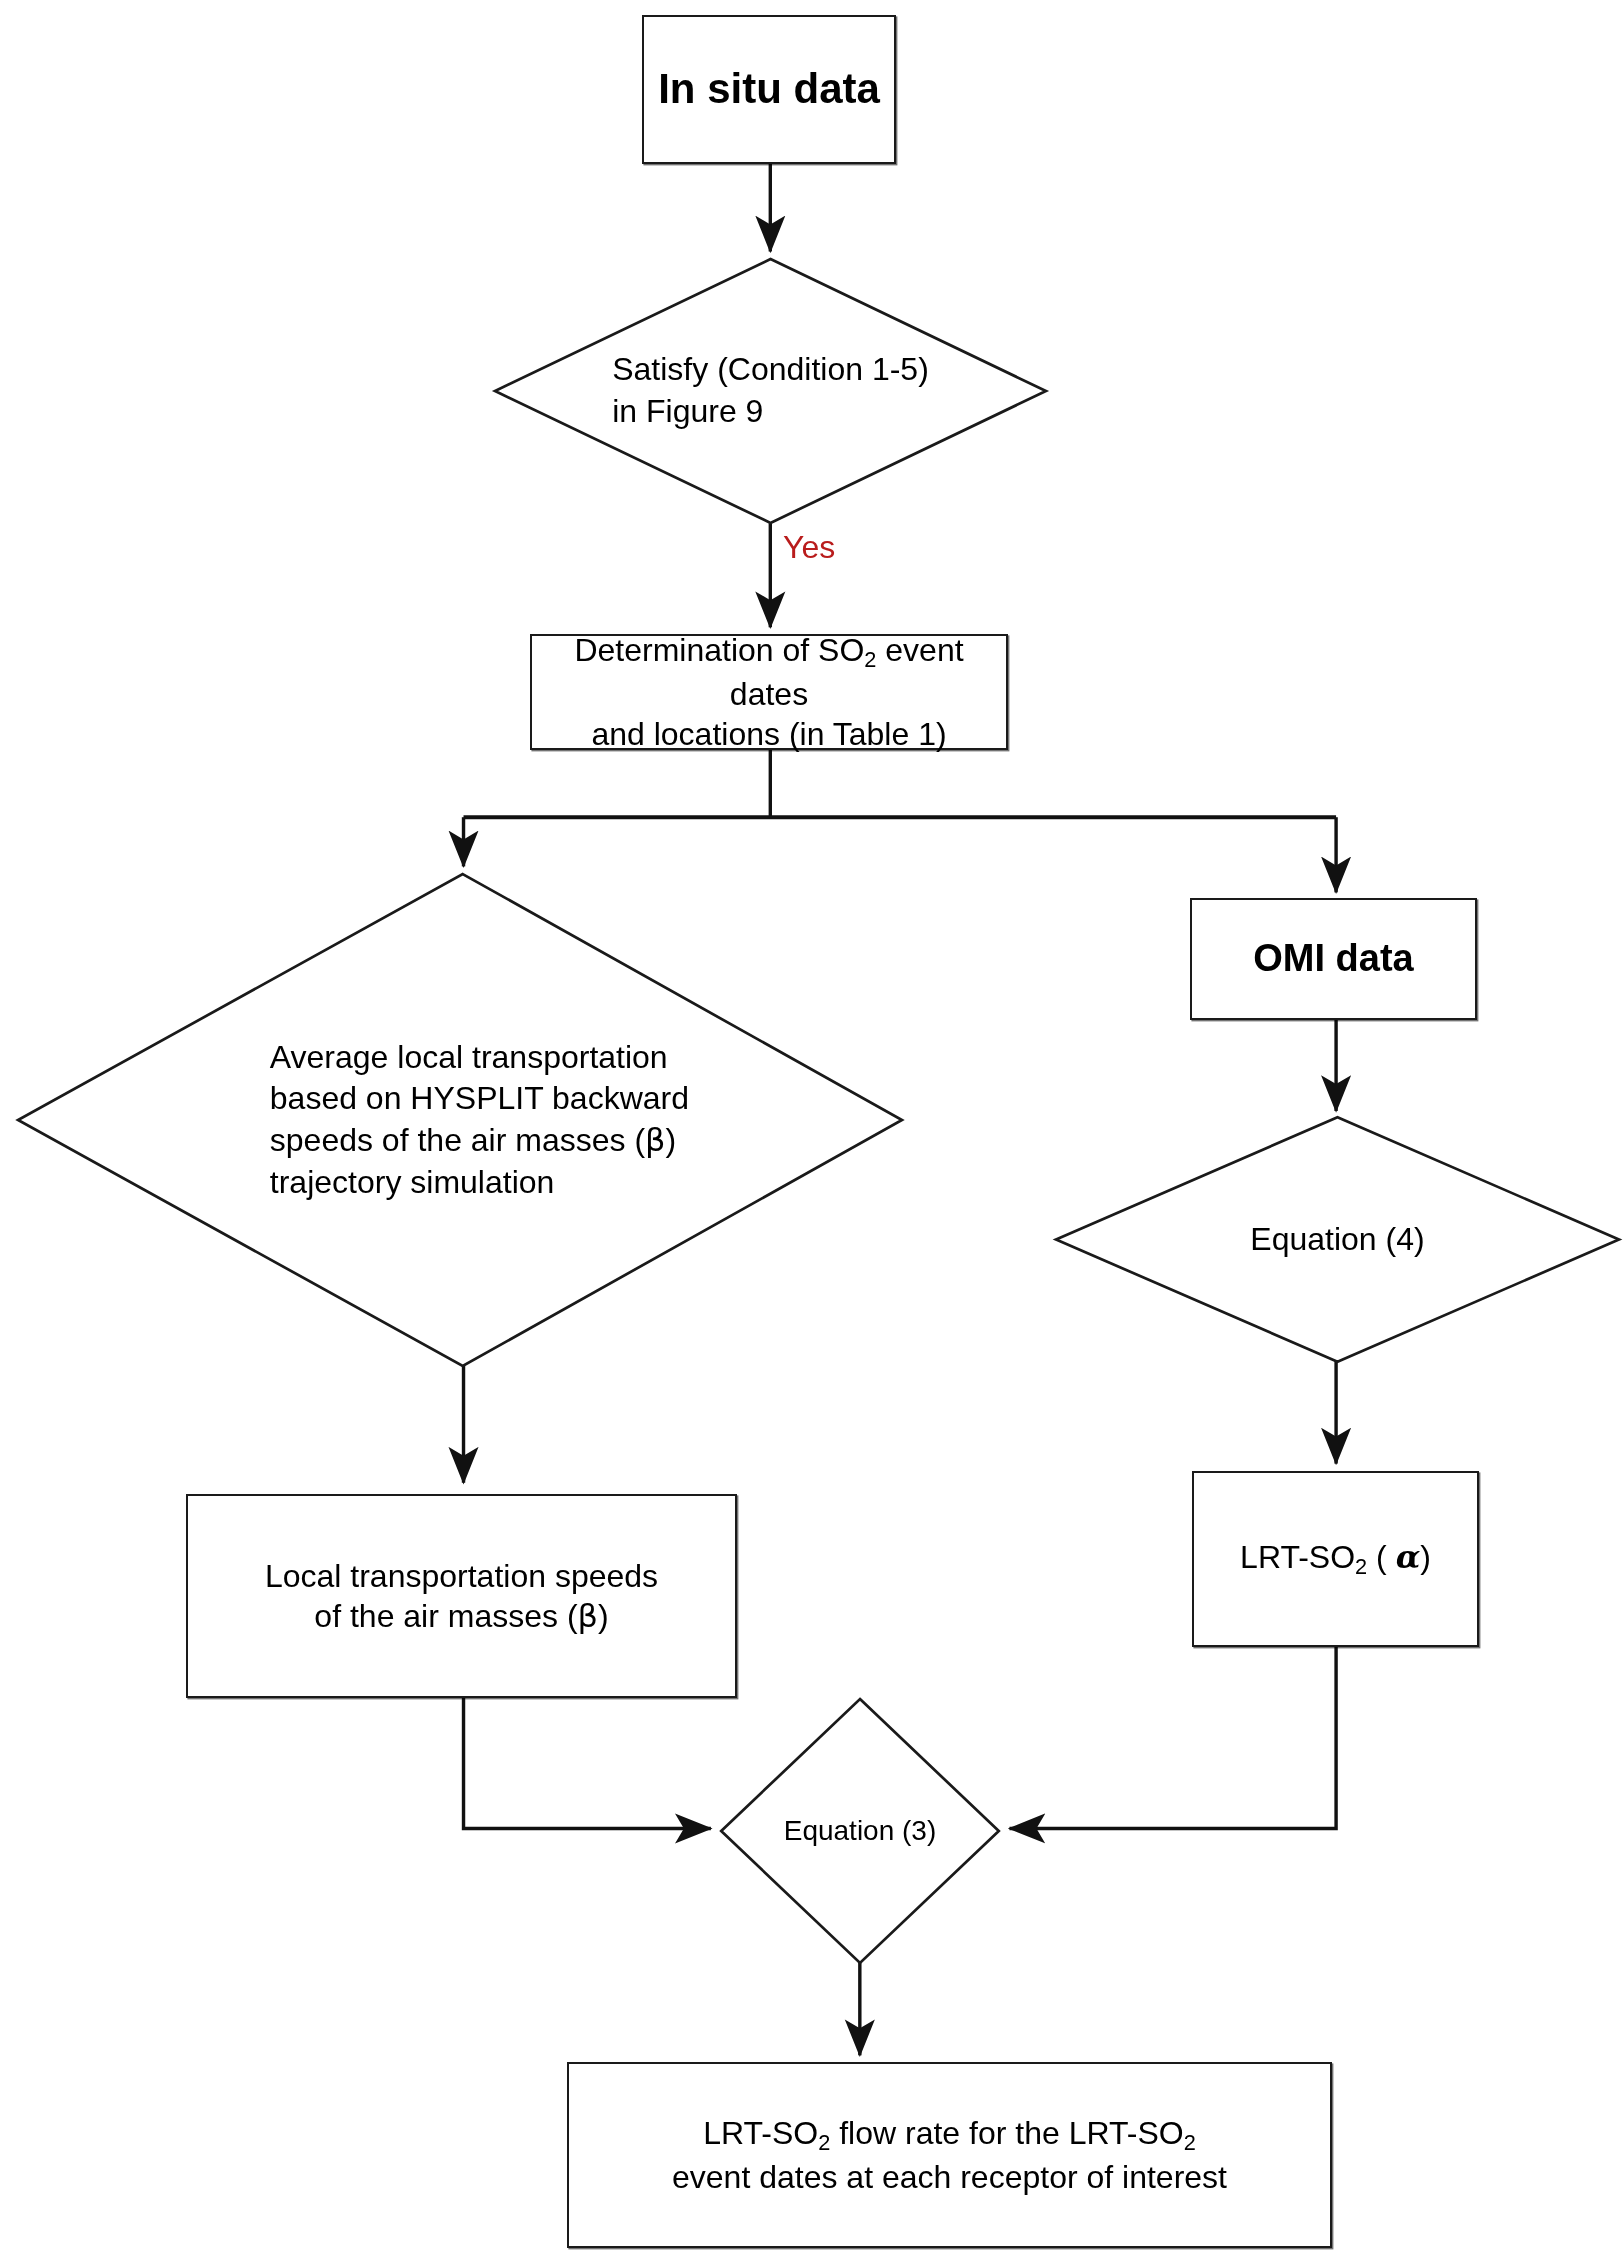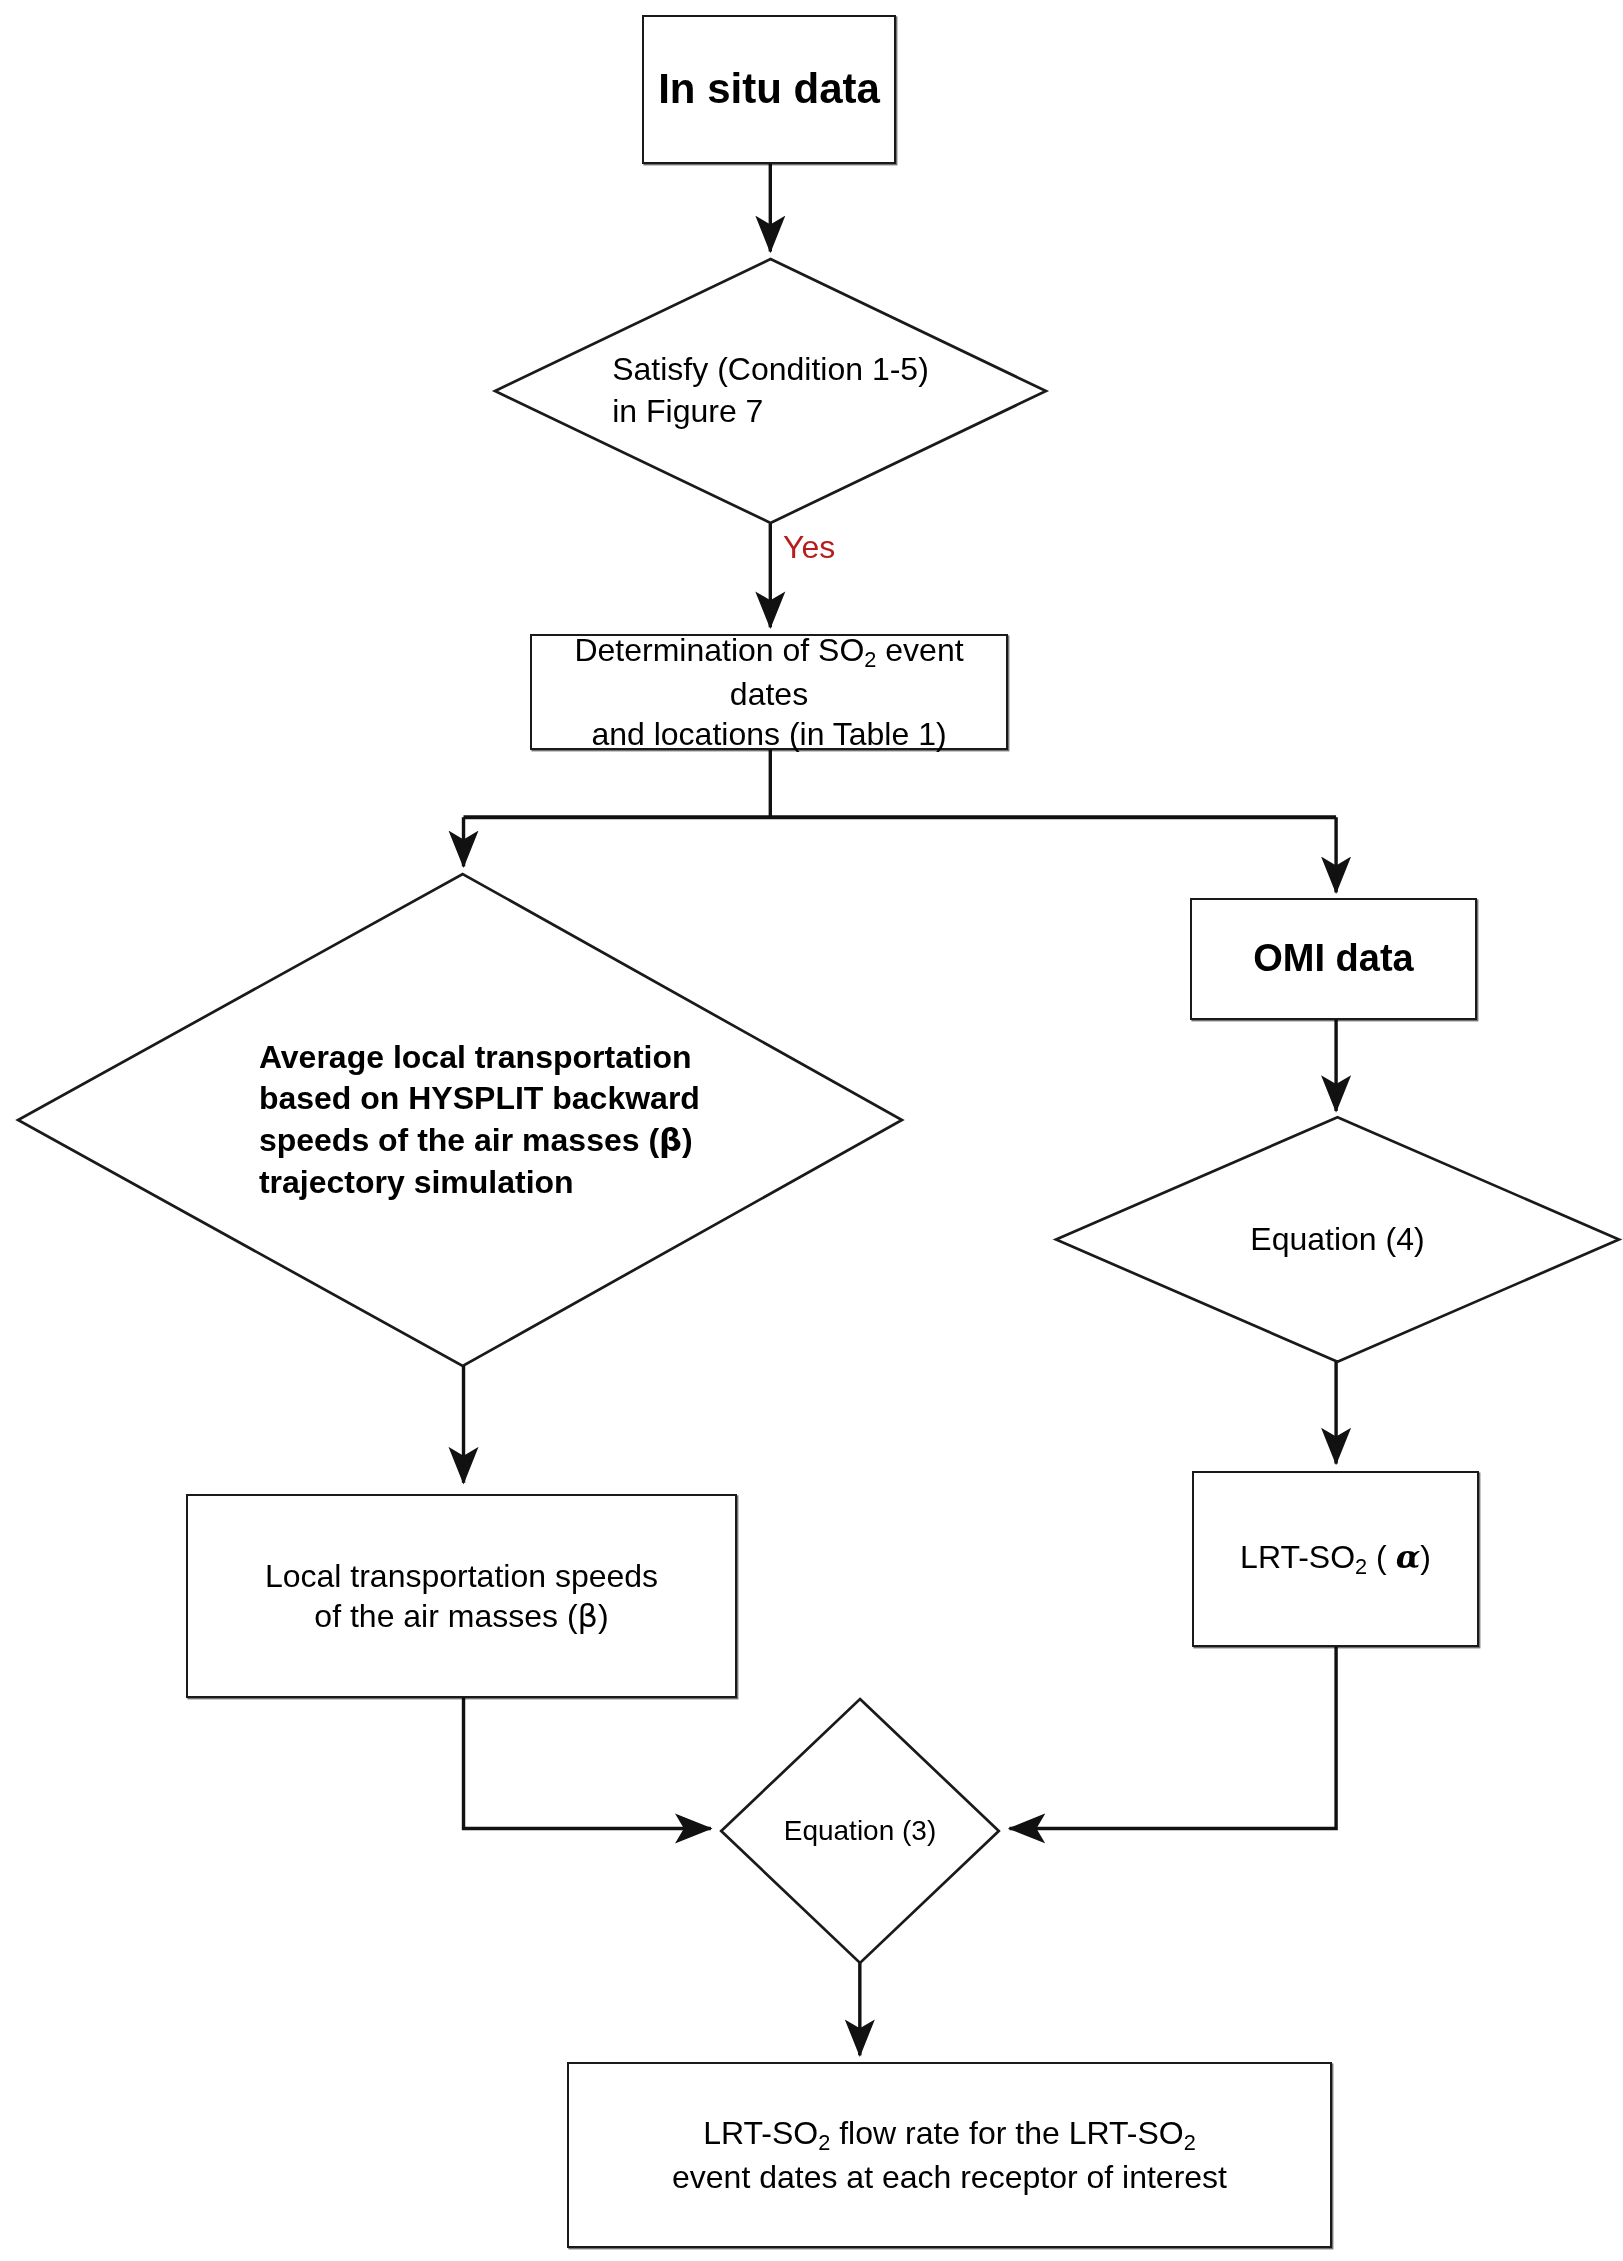--- a/index.html
+++ b/index.html
@@ -122,38 +122,38 @@
     <span class="box-label t-bold">In situ data</span>
   </div>
 
   <div class="diamond-wrap" style="left:493px; top:257px; width:555px; height:268px;">
     <svg width="555" height="268" viewBox="0 0 812 392" xmlns="http://www.w3.org/2000/svg">
       <polygon points="406,3 809,196 406,389 3,196" fill="#ffffff" stroke="#1a1a1a" stroke-width="4"></polygon>
     </svg>
     <div class="diamond-text" style="font-size:32px;">
       <div>
         <div>Satisfy (Condition 1-5)</div>
-        <div>in Figure 7</div>
+        <div>in Figure 9</div>
       </div>
     </div>
   </div>
 
   <div class="edge-label" style="left:783px; top:529px;">
     <span>Yes</span>
   </div>
 
   <div class="node box" style="left:530px; top:634px; width:478px; height:116px; font-size:32px;">
     <span class="box-label">
       <span><span>Determination of SO</span><sub>2</sub><span> event dates</span></span>
       <br>
       <span>and locations (in Table 1)</span>
     </span>
   </div>
 
-  <div class="diamond-wrap" style="left:16.4px; top:872px; width:888px; height:496px;font-weight:bold;">
+  <div class="diamond-wrap" style="left:16.4px; top:872px; width:888px; height:496px;">
     <svg width="888" height="496" viewBox="0 0 1300 726" xmlns="http://www.w3.org/2000/svg">
       <polygon points="654,3 1297,363 654,723 3,363" fill="#ffffff" stroke="#1a1a1a" stroke-width="4"></polygon>
     </svg>
     <div class="diamond-text" style="font-size:32px; padding-left:19px;">
       <div>
         <div>Average local transportation</div>
         <div>based on HYSPLIT backward</div>
         <div><span>speeds of the air masses (</span><span class="greek">β</span><span>)</span></div>
         <div>trajectory simulation</div>
       </div>

